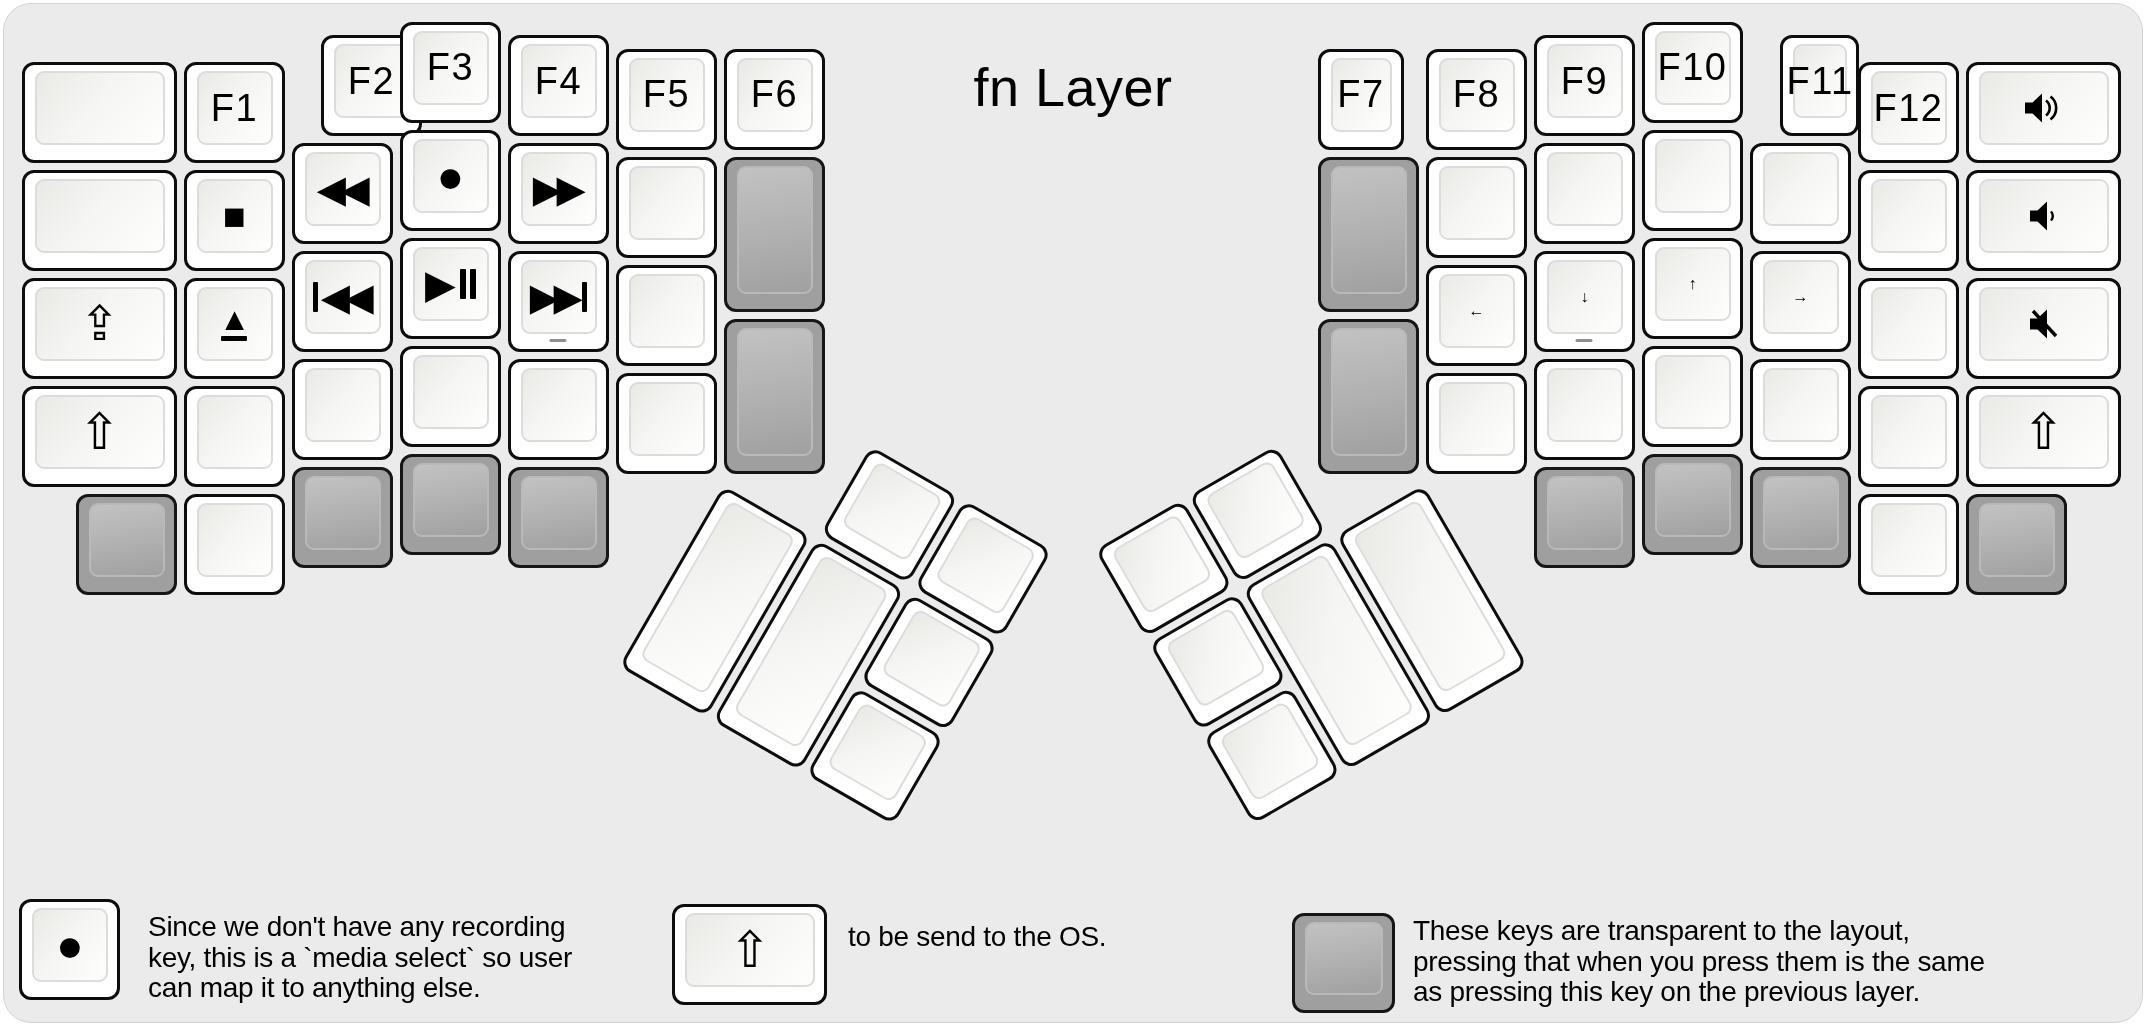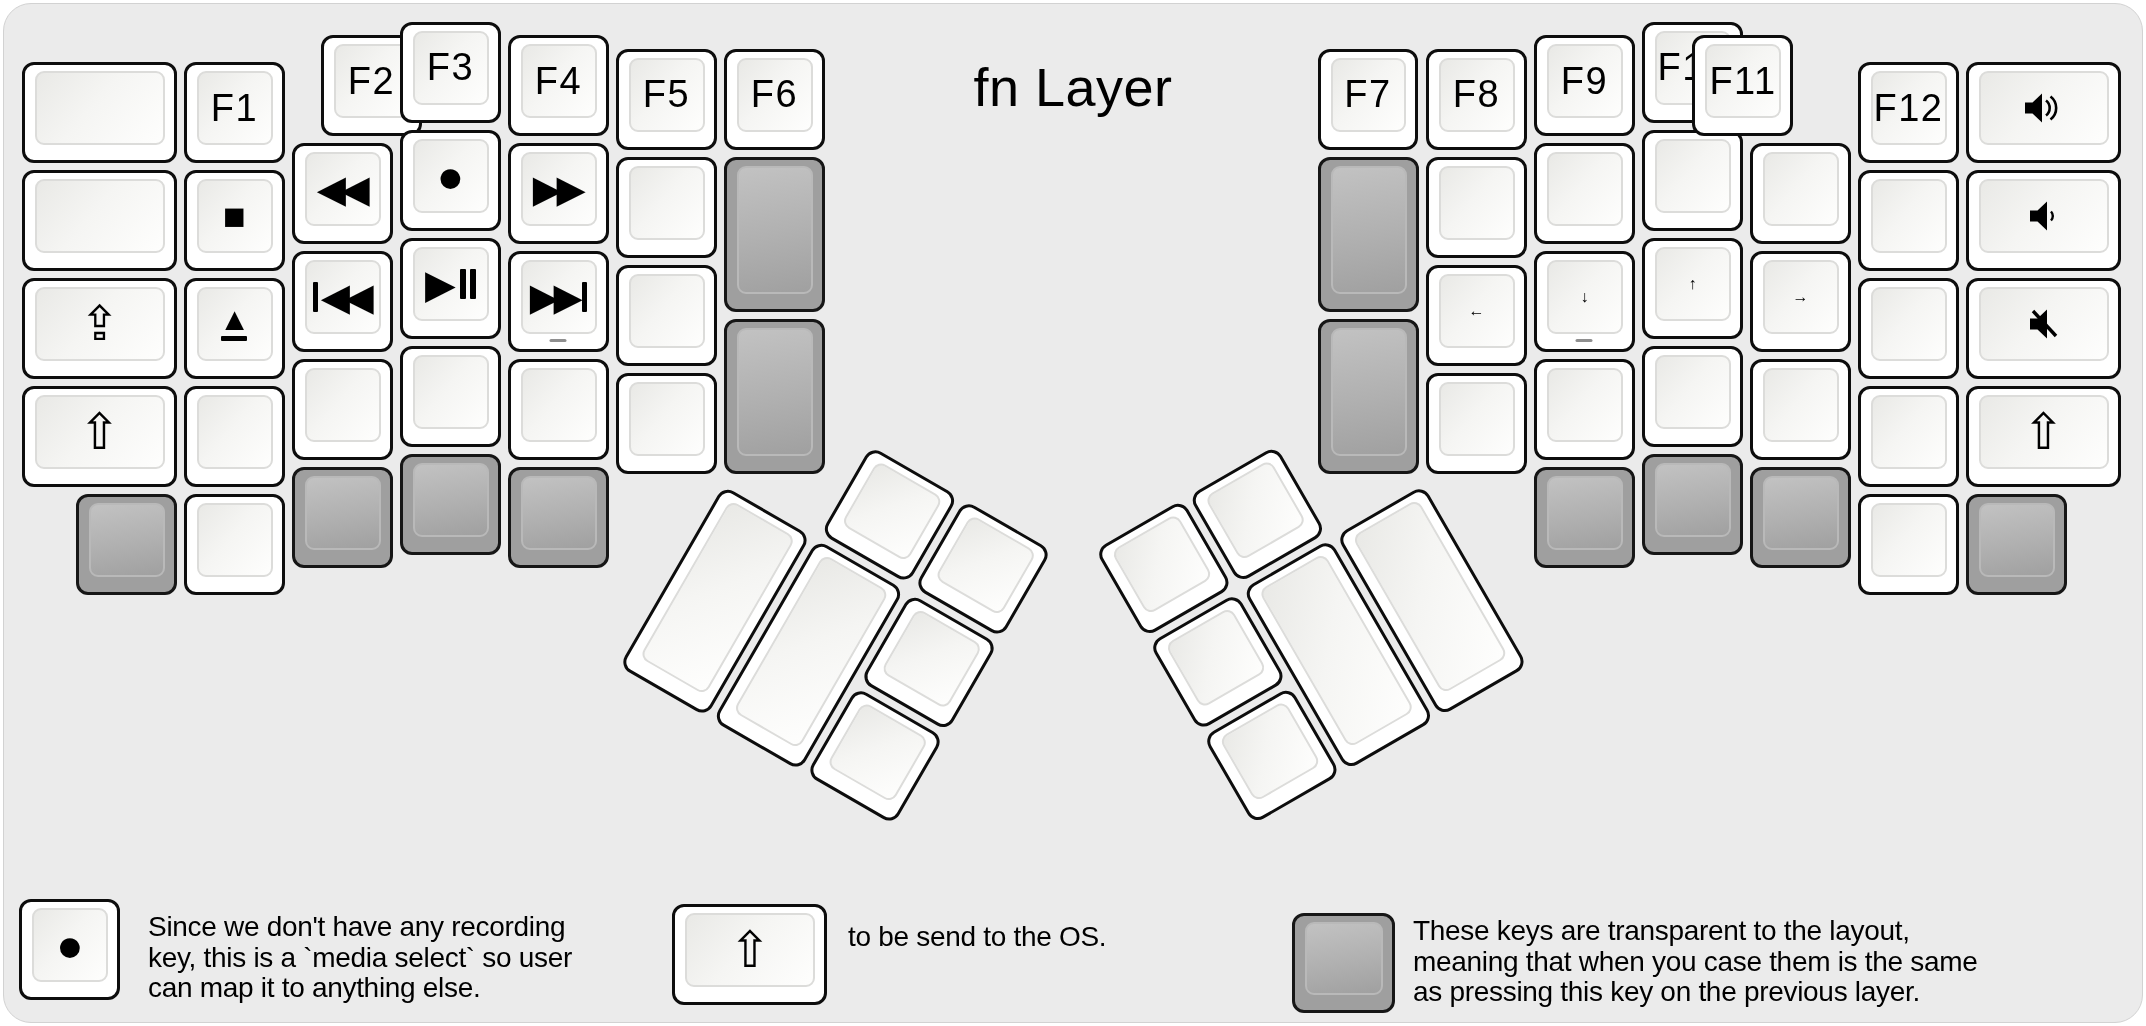--- a/index.html
+++ b/index.html
@@ -191,21 +191,21 @@
       <div class="top">
         <span class="lbl">F6</span>
       </div>
     </div>
     <div class="key gray" style="left: 723.5px; top: 156.5px; width: 101px; height: 155px;">
       <div class="top"></div>
     </div>
     <div class="key gray" style="left: 723.5px; top: 318.5px; width: 101px; height: 155px;">
       <div class="top"></div>
     </div>
-    <div class="key" style="left: 1317.5px; top: 48.5px; width: 100px; height: 101px;">
+    <div class="key" style="left: 1317.5px; top: 48.5px; width: 86px; height: 101px;">
       <div class="top">
         <span class="lbl">F7</span>
       </div>
     </div>
     <div class="key gray" style="left: 1317.5px; top: 156.5px; width: 101px; height: 155px;">
       <div class="top"></div>
     </div>
     <div class="key gray" style="left: 1317.5px; top: 318.5px; width: 101px; height: 155px;">
       <div class="top"></div>
     </div>
@@ -257,21 +257,21 @@
       <div class="top">
         <span class="icon ic-arrow-up">↑</span>
       </div>
     </div>
     <div class="key" style="left: 1641.5px; top: 345.5px; width: 101px; height: 101px;">
       <div class="top"></div>
     </div>
     <div class="key gray" style="left: 1641.5px; top: 453.5px; width: 101px; height: 101px;">
       <div class="top"></div>
     </div>
-    <div class="key" style="left: 1692px; top: 35px; width: 101px; height: 101px;">
+    <div class="key" style="left: 1780px; top: 35px; width: 79px; height: 101px;">
       <div class="top">
         <span class="lbl">F11</span>
       </div>
     </div>
     <div class="key" style="left: 1749.5px; top: 143px; width: 101px; height: 101px;">
       <div class="top"></div>
     </div>
     <div class="key" style="left: 1749.5px; top: 251px; width: 101px; height: 101px;">
       <div class="top">
         <span class="icon ic-arrow-right">→</span>
@@ -395,16 +395,16 @@
       </div>
     </div>
     <div class="legend-text" style="left: 848px; top: 922px;">
       <div>to be send to the OS.</div>
     </div>
     <div class="key gray" style="left: 1292px; top: 913px; width: 103px; height: 100px;">
       <div class="top"></div>
     </div>
     <div class="legend-text" style="left: 1413px; top: 916px;">
       <div>These keys are transparent to the layout,</div>
-      <div>meaning that when you case them is the same</div>
+      <div>pressing that when you press them is the same</div>
       <div>as pressing this key on the previous layer.</div>
     </div>
   </div>
 
 </body></html>

